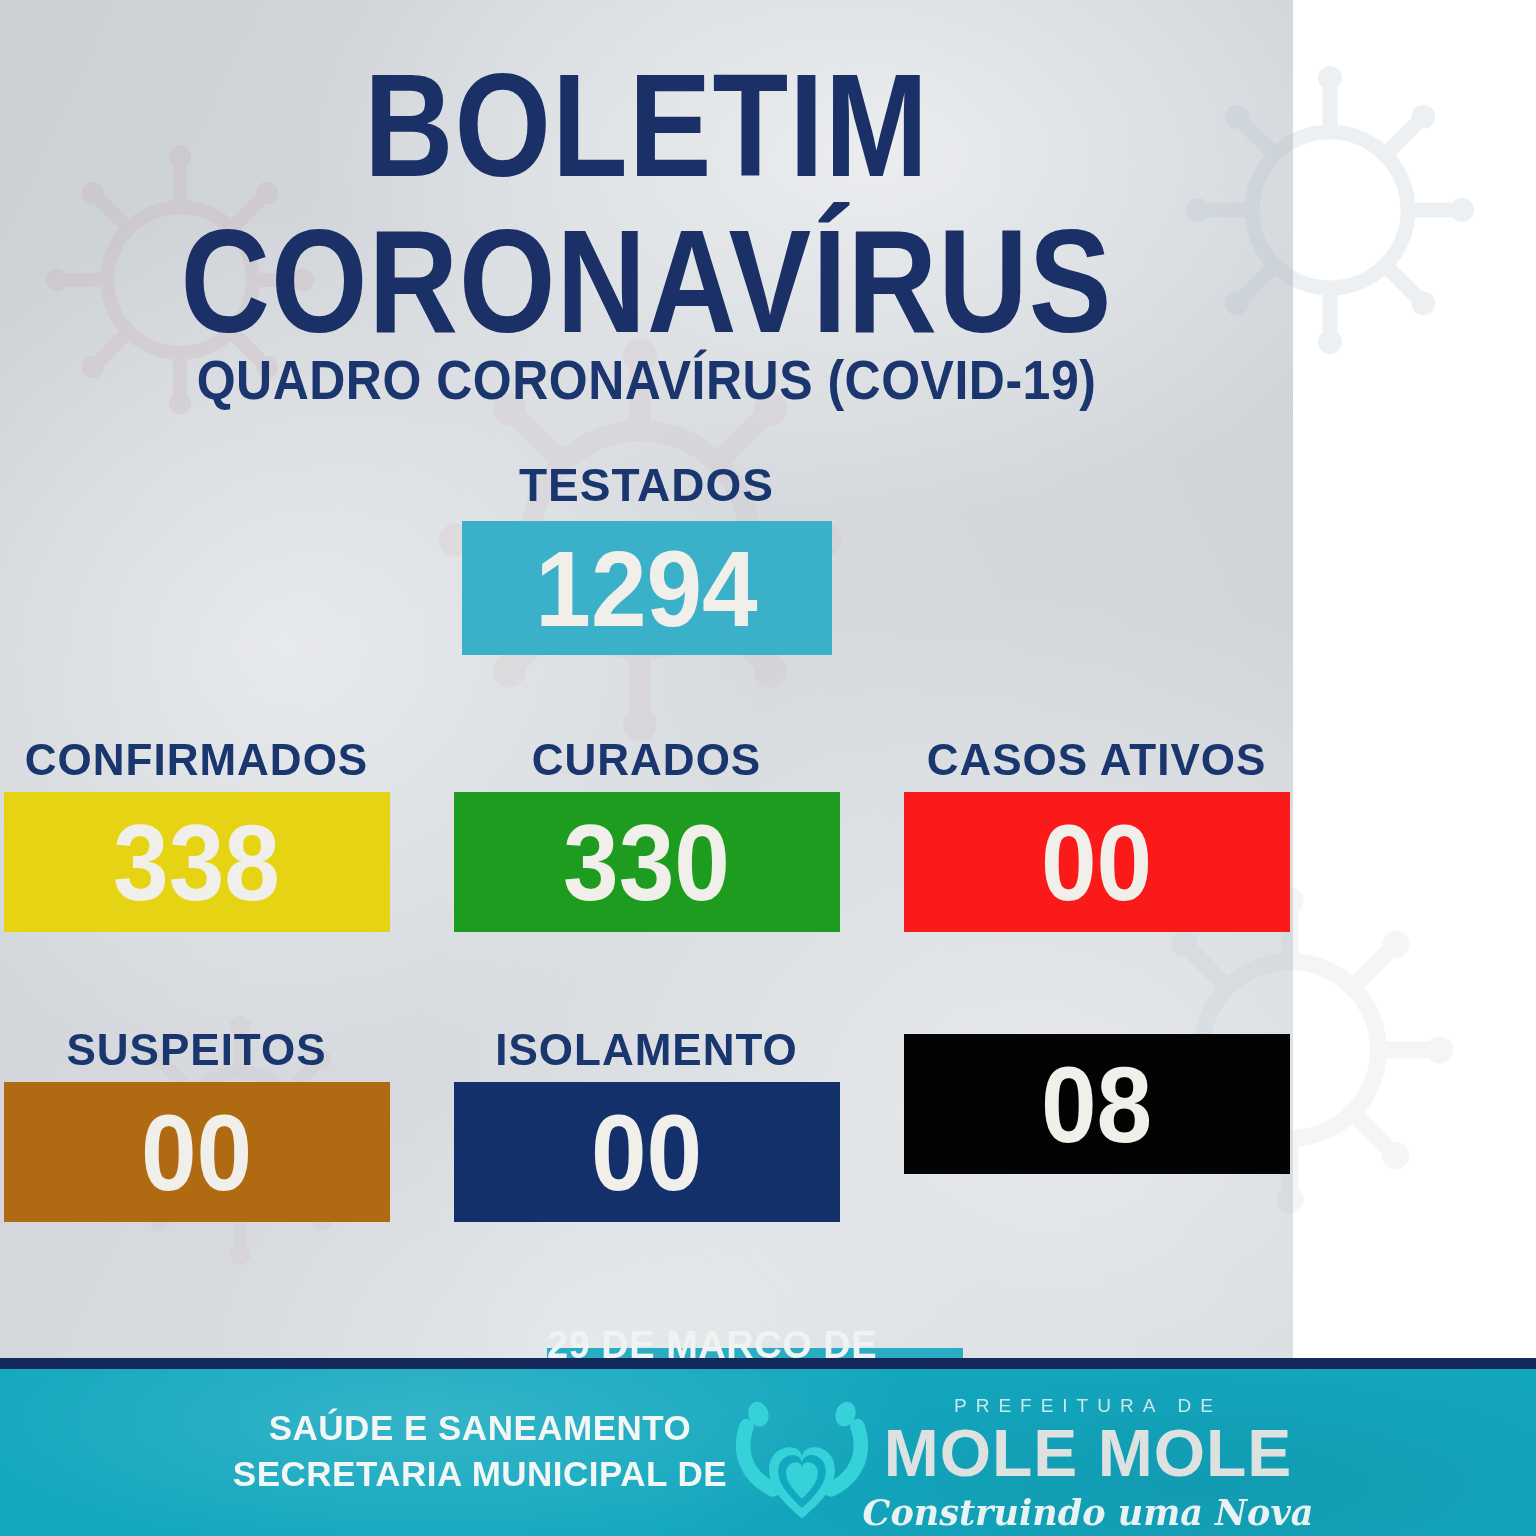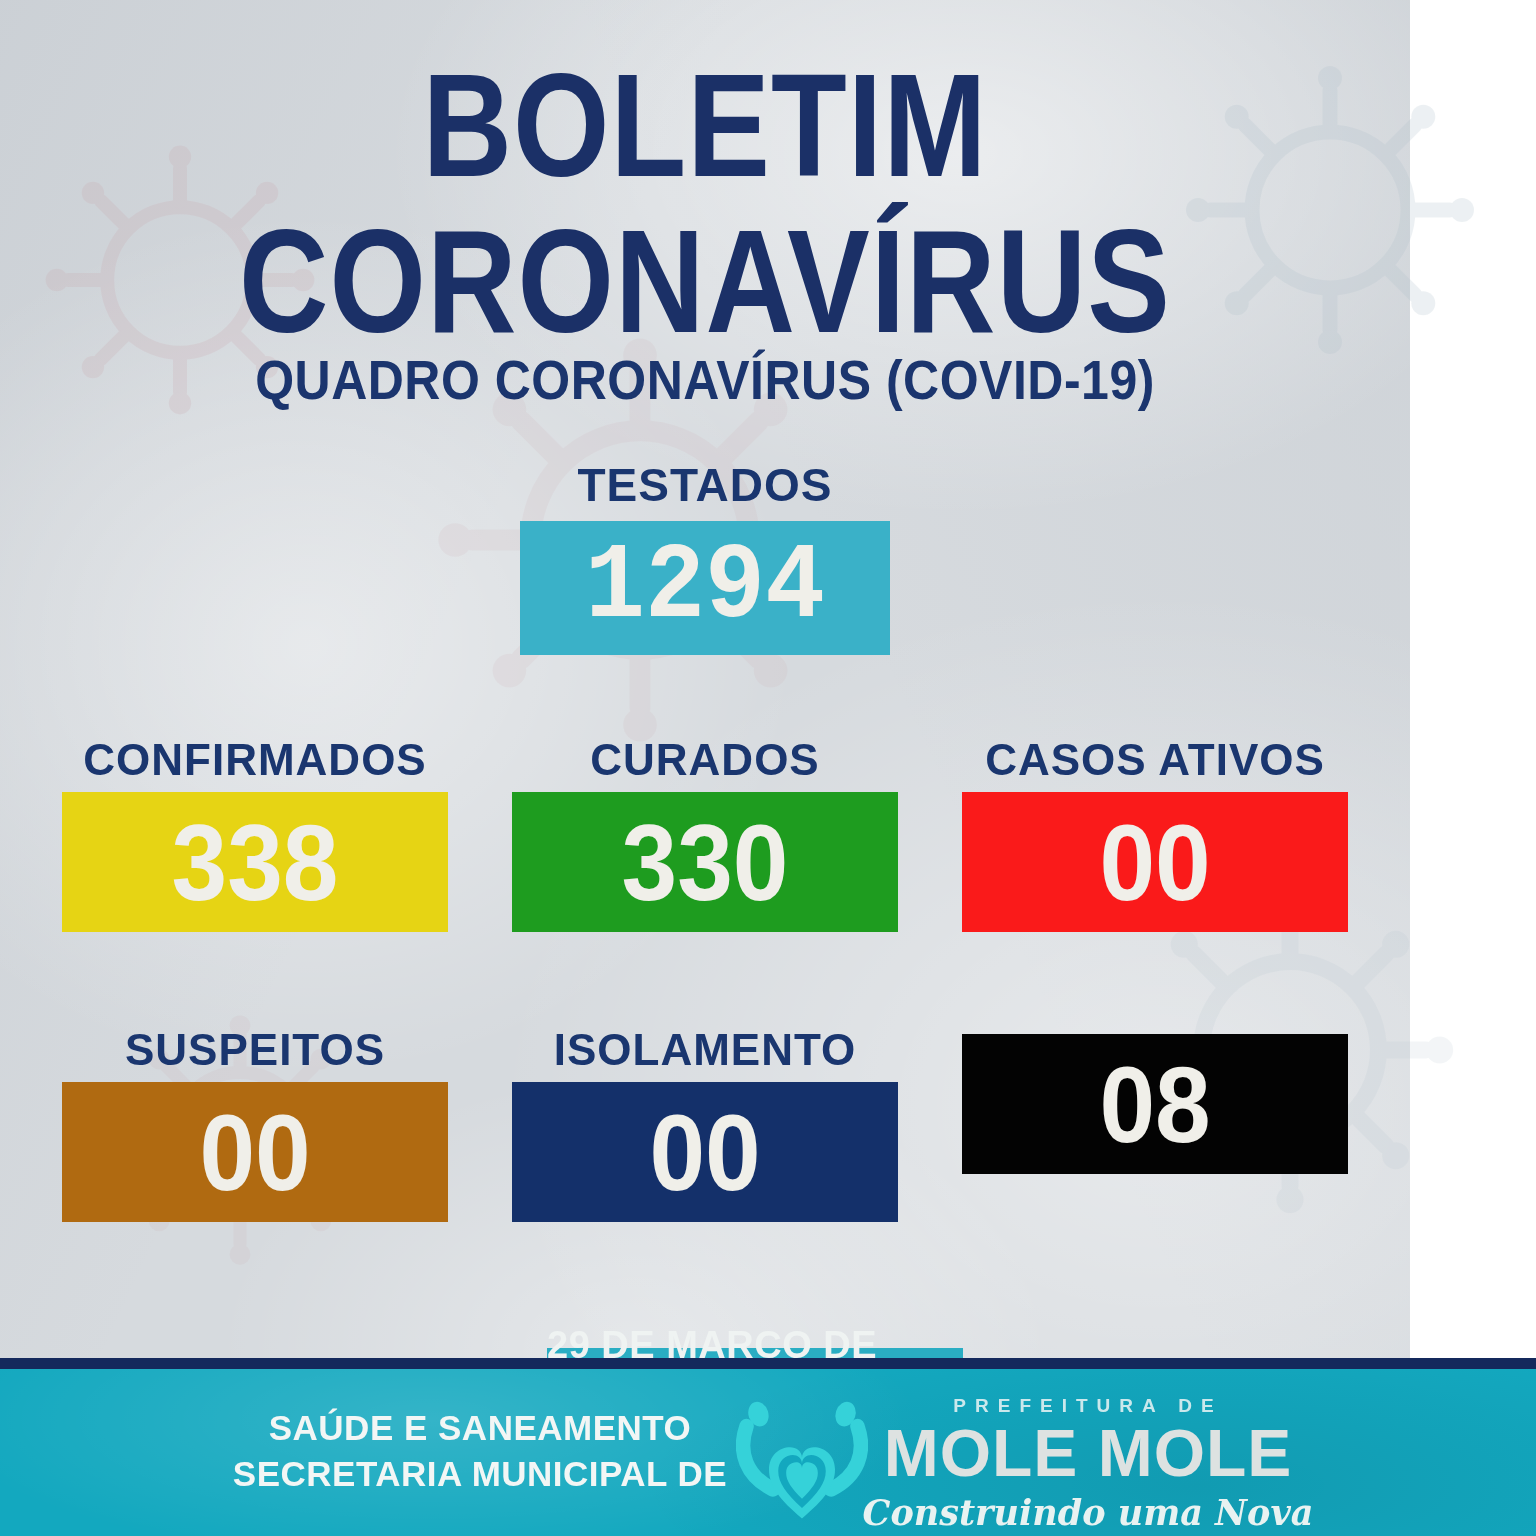--- a/index.html
+++ b/index.html
@@ -1,21 +1,21 @@
 <!DOCTYPE html>
 <html><head>
 <meta charset="utf-8">
 <style>
   html,body{margin:0;padding:0;}
   body{
     width:1536px;height:1536px;overflow:hidden;
     font-family:"Liberation Sans", sans-serif;
   }
   .canvas{
-    position:relative;width:1410px;height:1536px;
+    position:relative;width:1293px;height:1536px;
     background-color:#d6dade;
     background-image:
       radial-gradient(ellipse 820px 520px at 68% 10%, rgba(255,255,255,.55), rgba(255,255,255,0) 70%),
       radial-gradient(ellipse 700px 620px at 22% 42%, rgba(255,255,255,.45), rgba(255,255,255,0) 70%),
       radial-gradient(ellipse 920px 720px at 82% 72%, rgba(255,255,255,.42), rgba(255,255,255,0) 72%),
       radial-gradient(ellipse 600px 400px at 45% 88%, rgba(255,255,255,.35), rgba(255,255,255,0) 70%),
       linear-gradient(115deg, rgba(140,150,162,.14), rgba(255,255,255,0) 35%),
       linear-gradient(245deg, rgba(140,150,162,.10), rgba(255,255,255,0) 40%);
   }
   .wm{position:absolute;pointer-events:none;}
@@ -75,21 +75,21 @@
       radial-gradient(ellipse 700px 200px at 28% 30%, rgba(255,255,255,.14), rgba(255,255,255,0) 70%),
       radial-gradient(ellipse 800px 220px at 78% 70%, rgba(0,40,60,.10), rgba(0,40,60,0) 70%);
   }
   .org{
     position:absolute;left:170px;top:36px;width:620px;text-align:center;
     color:#f2f6f5;font-weight:bold;font-size:35px;line-height:1.32;letter-spacing:0.5px;
   }
   .logo{position:absolute;left:736px;top:28px;width:132px;height:132px;color:#35d2d9;}
   .brand{position:absolute;left:858px;top:26px;width:460px;text-align:center;color:#dfe4e3;}
   .brand-top{
-    font-size:19px;font-weight:bold;letter-spacing:9px;color:rgba(235,245,245,.85);
+    font-size:19px;font-weight:normal;letter-spacing:9px;color:rgba(235,245,245,.85);
   }
   .brand-name{
     font-size:66px;font-weight:bold;letter-spacing:1px;line-height:1.05;margin-top:2px;
     color:#dde2e1;
   }
   .brand-tagline{
     font-family:"DejaVu Serif", serif;font-style:italic;font-weight:bold;
     font-size:35px;margin-top:4px;color:#e8f2f1;
   }
 </style>
@@ -136,21 +136,21 @@
   <svg class="wm" style="left:110px;top:1010px;color:#c9a3aa;opacity:.12" width="260" height="260" viewBox="0 0 100 100">
       <use href="#virus"></use>
     </svg>
 
   <div class="title l1" style="color: rgb(27, 48, 103);">BOLETIM</div>
   <div class="title l2" style="color: rgb(27, 48, 103);">CORONAVÍRUS</div>
   <div class="subtitle">QUADRO CORONAVÍRUS (COVID-19)</div>
 
   <div class="featured">
     <div class="stat-label">TESTADOS</div>
-    <div class="stat-box" style="background-color: rgb(58, 177, 200); font-family: Liberation Mono, monospace;">
+    <div class="stat-box" style="background-color: rgb(58, 177, 200);">
       <span class="stat-value">1294</span>
     </div>
   </div>
 
   <div class="row row1">
     <div class="card">
       <div class="stat-label">CONFIRMADOS</div>
       <div class="stat-box" style="background-color: rgb(230, 212, 20);">
         <span class="stat-value">338</span>
       </div>

